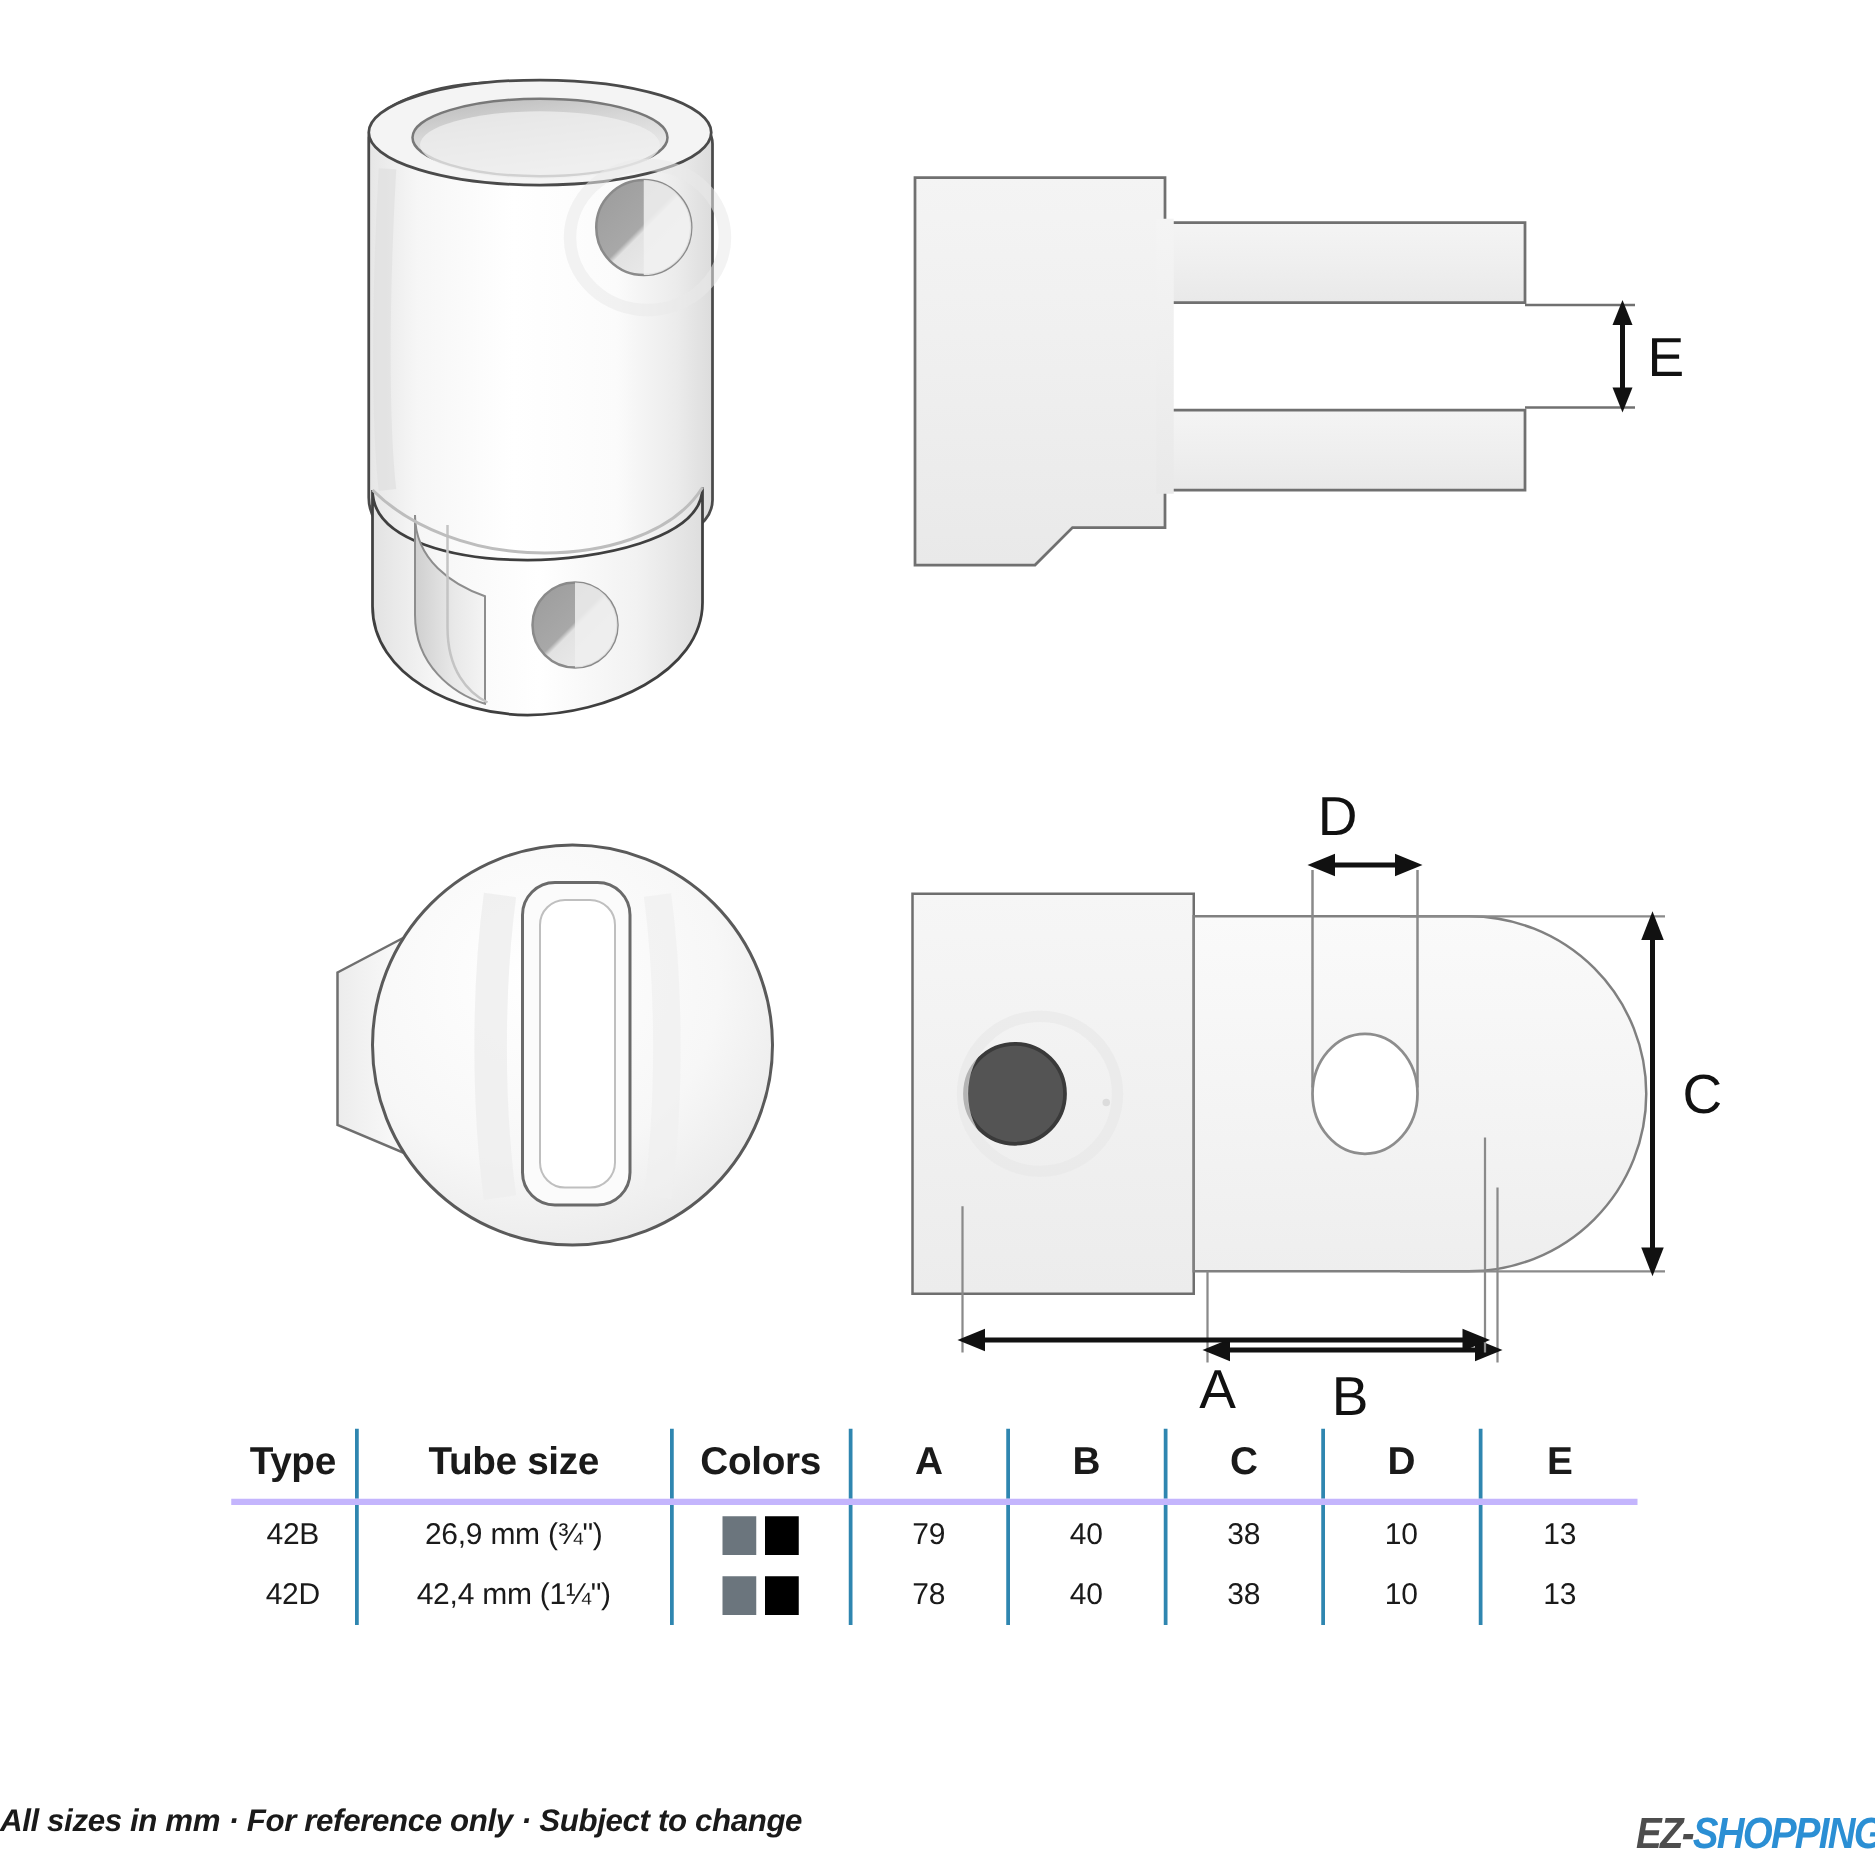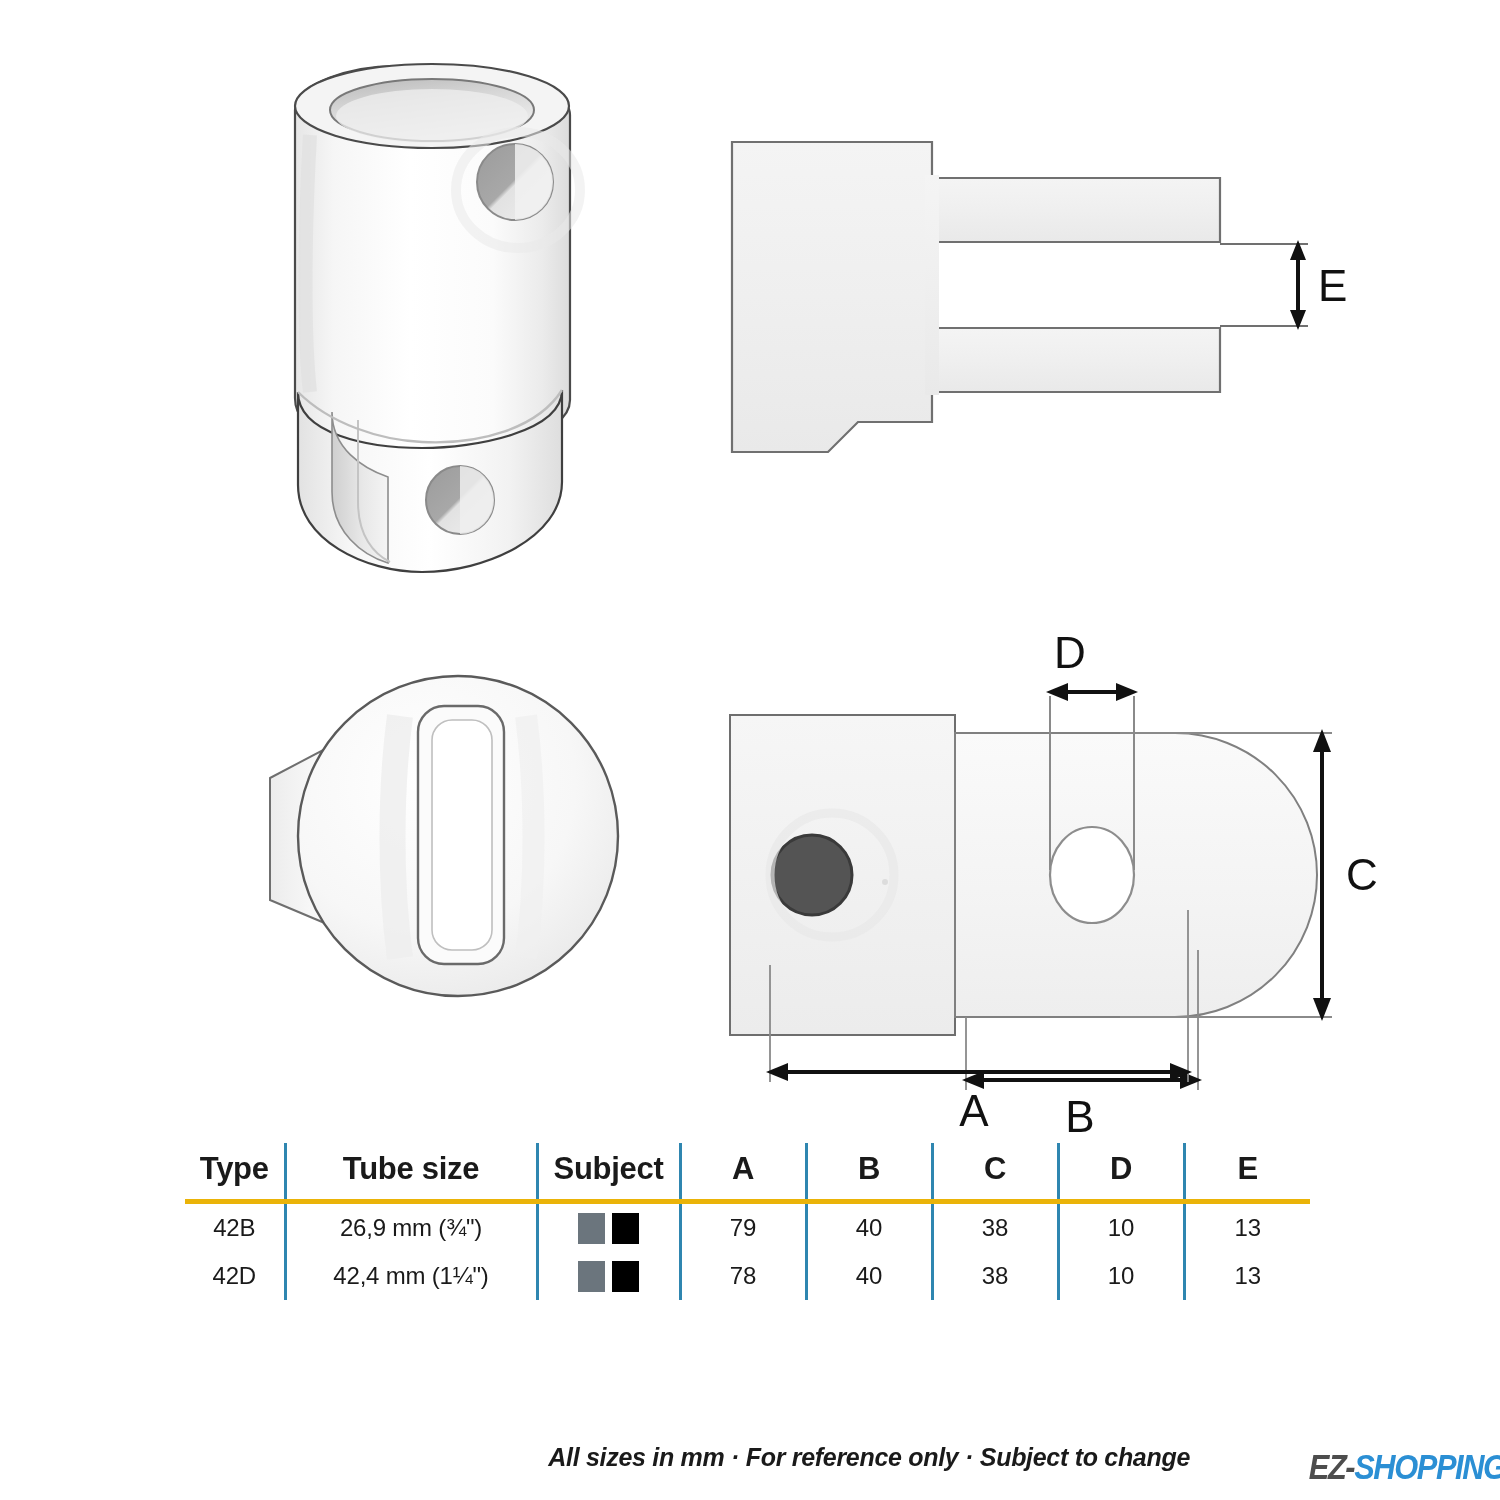--- a/index.html
+++ b/index.html
@@ -65,21 +65,21 @@
     font-weight: normal;
     height: 48px;
     vertical-align: middle;
     letter-spacing: -0.2px;
   }
   
   table.spec th + th, table.spec td + td {
     border-left: 3px solid #2f86b0;
   }
   table.spec thead tr {
-    border-bottom: 5px solid #eab308;
+    border-bottom: 5px solid #c4b5fd;
   }
   table.spec thead th {
     padding-bottom: 4px;
   }
 
   .swatches {
     display: flex;
     justify-content: center;
     align-items: center;
     gap: 7px;
@@ -90,21 +90,21 @@
     height: 31px;
     display: inline-block;
   }
 
   
   #footer-note {
     position: absolute;
     left: 0;
     top: 1443px;
     width: 1190px;
-    text-align: right;
+    text-align: left;
     font-size: 25px;
     font-weight: bold;
     font-style: italic;
     color: #1a1a1a;
     letter-spacing: -0.3px;
   }
   #brand-logo {
     position: absolute;
     right: -6px;
     top: 1447px;
@@ -358,21 +358,21 @@
         <col class="c-dim">
           <col class="c-dim">
           <col class="c-dim">
         <col class="c-dim">
           <col class="c-dim">
       </colgroup>
       <thead>
         <tr>
           <th>Type</th>
           <th>Tube size</th>
-          <th>Subject</th>
+          <th>Colors</th>
           <th>A</th>
           <th>B</th>
           <th>C</th>
           <th>D</th>
           <th>E</th>
         </tr>
       </thead>
       <tbody>
         <tr>
           <td>42B</td>

